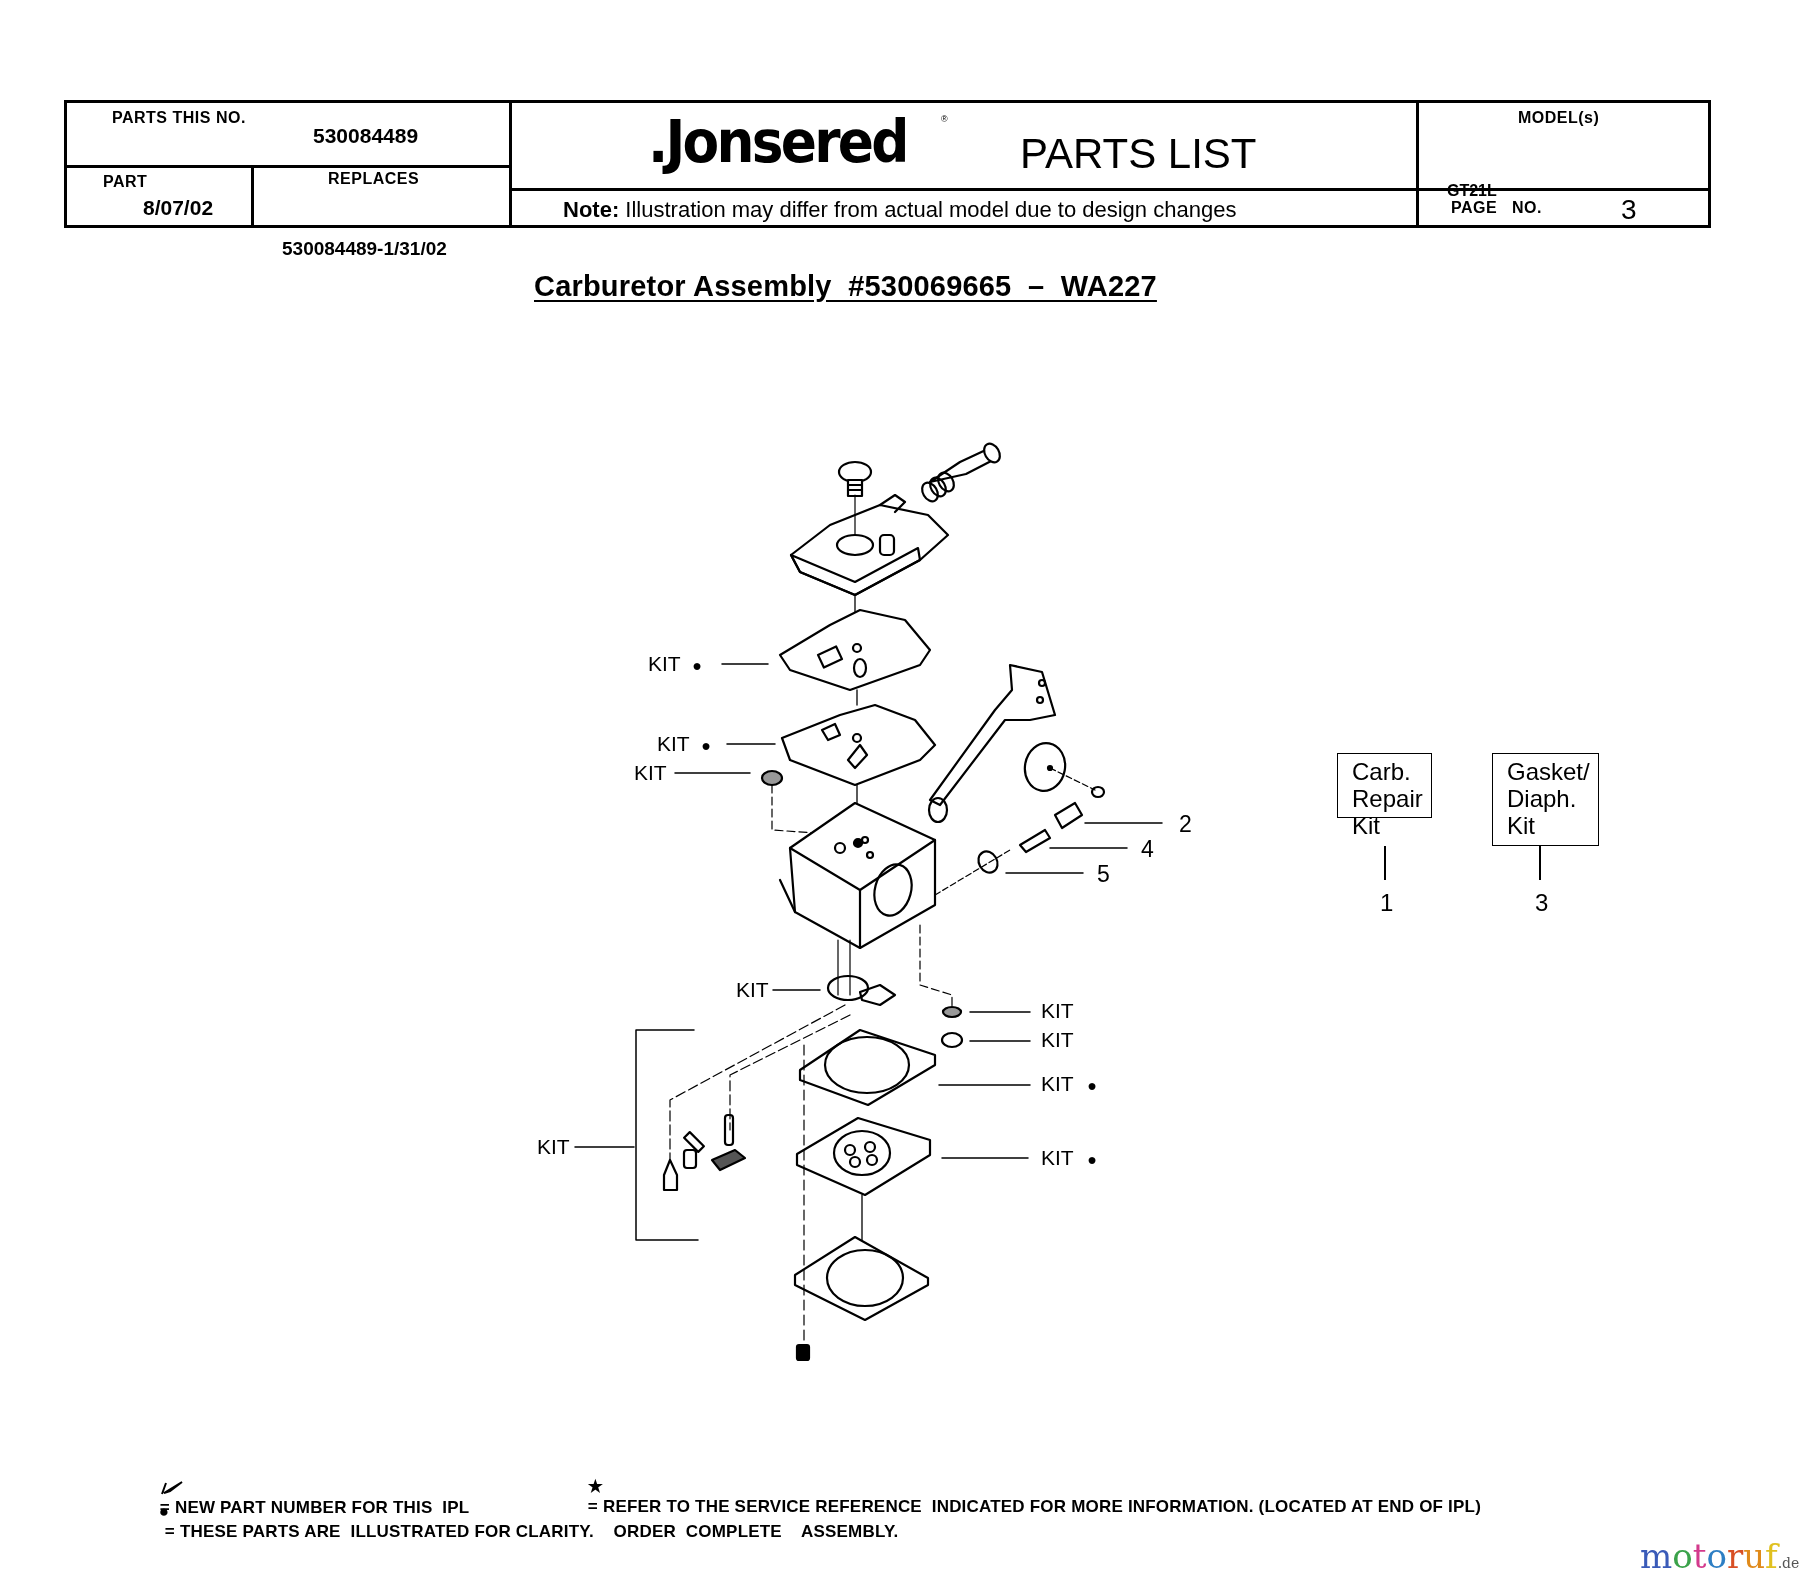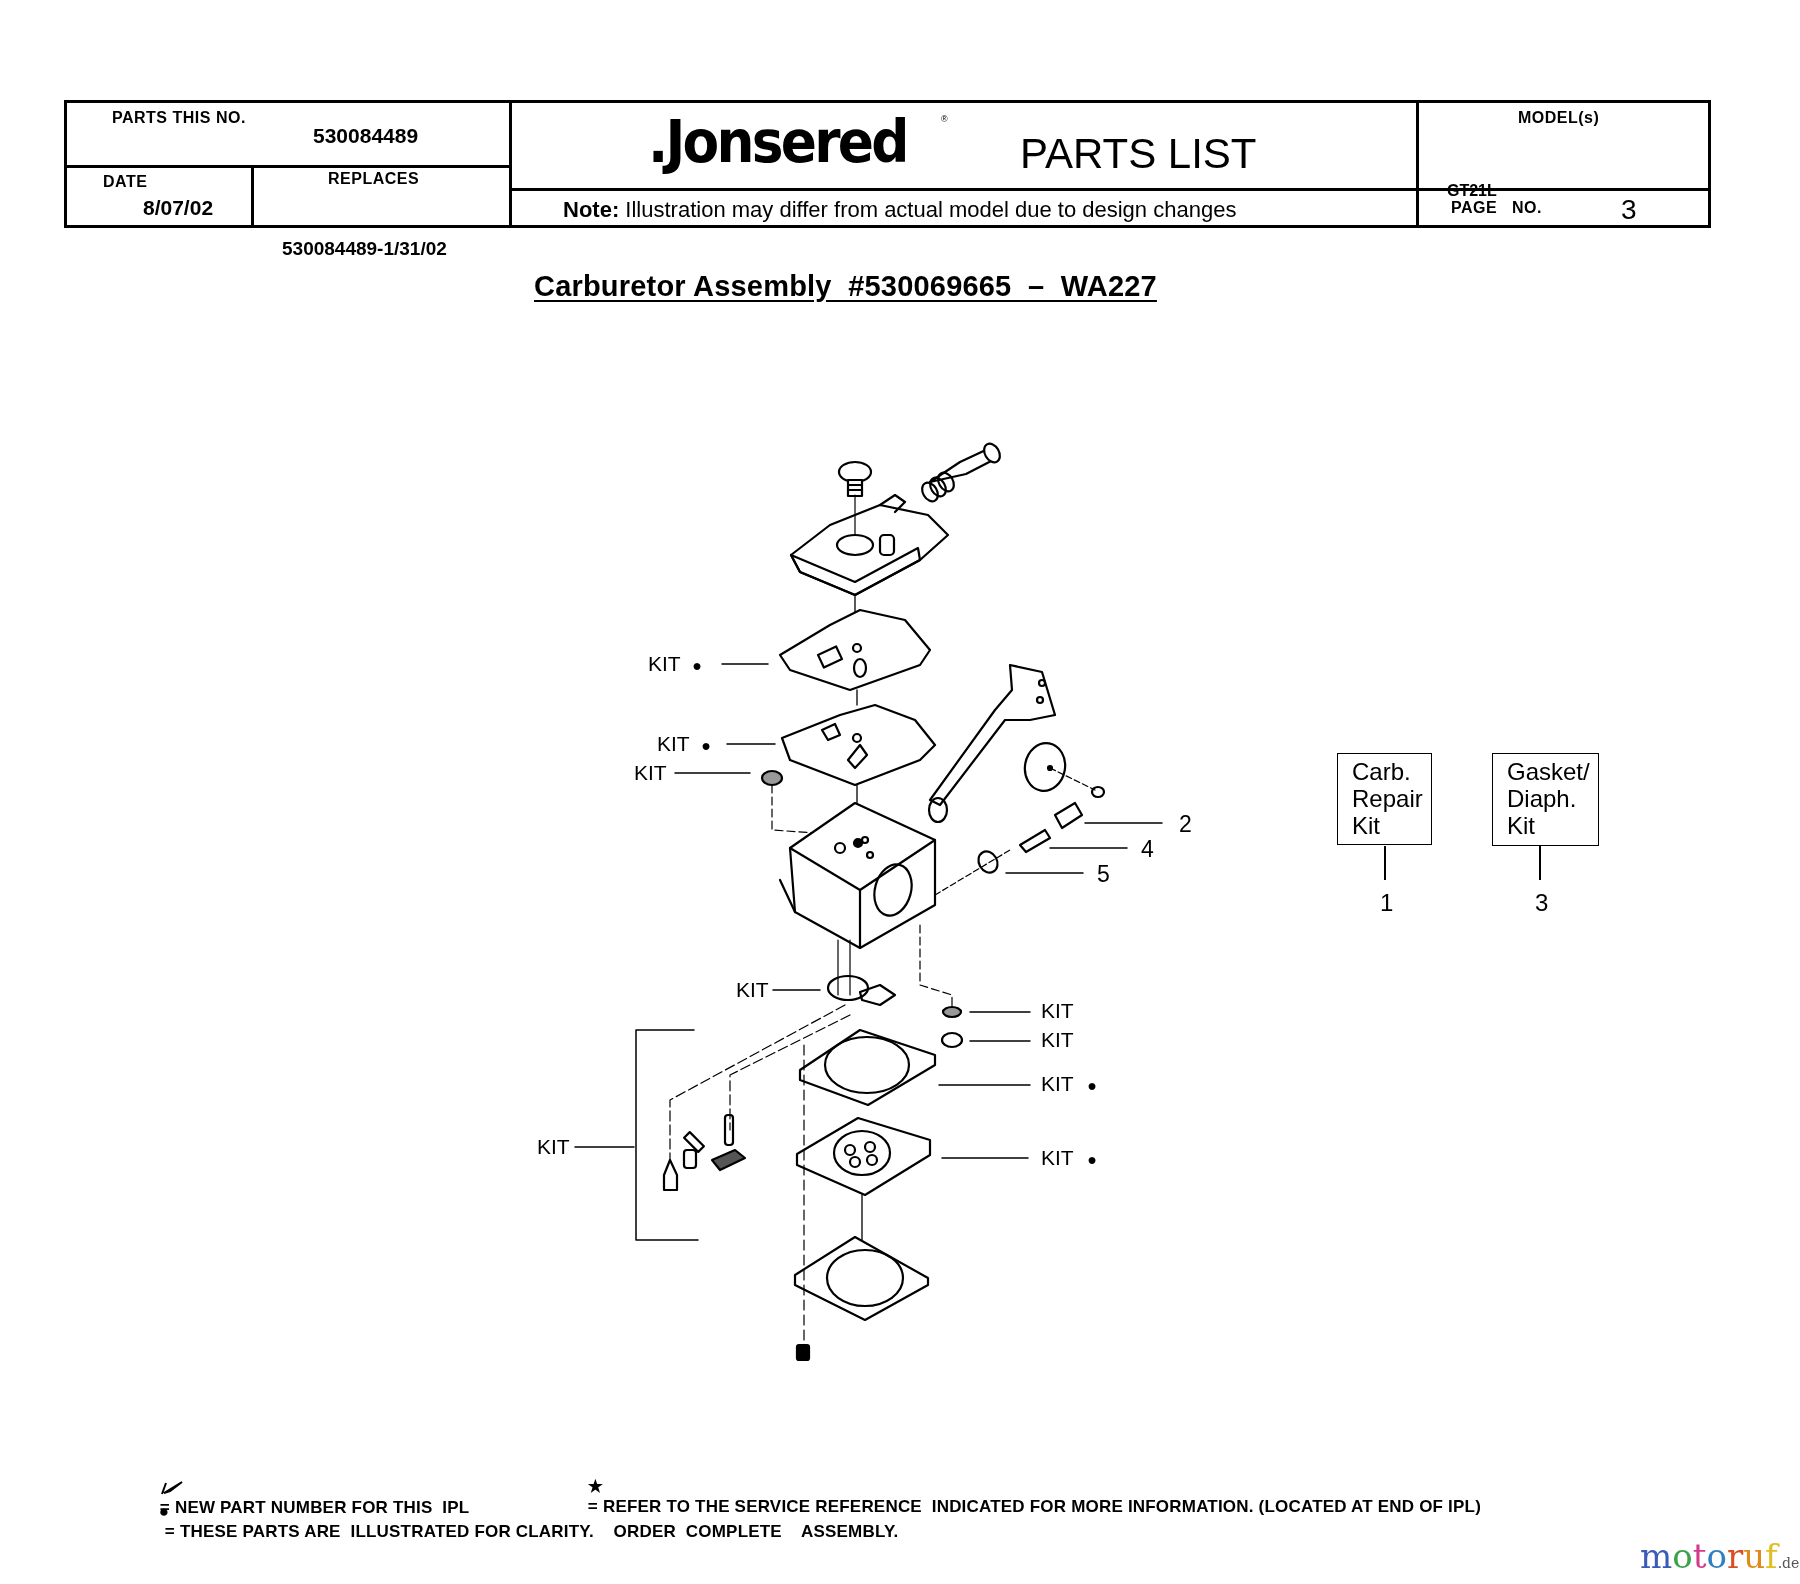--- a/index.html
+++ b/index.html
@@ -24,21 +24,21 @@
 
 <div class="frame"></div>
 <div class="vline" style="left:509px;top:100px;height:128px;"></div>
 <div class="vline" style="left:1416px;top:100px;height:128px;"></div>
 <div class="hline" style="left:64px;top:165px;width:448px;"></div>
 <div class="vline" style="left:251px;top:165px;height:63px;"></div>
 <div class="hline" style="left:509px;top:188px;width:1202px;"></div>
 
 <div class="abs lbl" style="left:112px;top:109px;">PARTS THIS NO.</div>
 <div class="abs val" style="left:313px;top:124px;">530084489</div>
-<div class="abs lbl" style="left:103px;top:173px;">DATE</div>
+<div class="abs lbl" style="left:103px;top:173px;">PART</div>
 <div class="abs val" style="left:143px;top:196px;">8/07/02</div>
 <div class="abs lbl" style="left:328px;top:170px;">REPLACES</div>
 <div class="abs" style="left:282px;top:198px;font-size:19px;font-weight:bold;margin-top:40px;">530084489-1/31/02</div>
 
 <div class="abs logo" style="left:648px;top:113px;">.Jonsered</div>
 <div class="abs" style="left:941px;top:114px;font-size:9px;">®</div>
 <div class="abs partslist" style="left:992px;top:130px;">PARTS LIST</div>
 <div class="abs note" style="left:563px;top:197px;">
   <span style="font-weight:bold;">Note:</span>
   <span>Illustration may differ from actual model due to design changes</span>
@@ -194,21 +194,21 @@
 <div class="abs callout" style="left:537px;top:1135px;">KIT</div>
 
 <div class="abs callout" style="left:1179px;top:811px;font-size:23px;">2</div>
 <div class="abs callout" style="left:1141px;top:836px;font-size:23px;">4</div>
 <div class="abs callout" style="left:1097px;top:861px;font-size:23px;">5</div>
 <div class="abs callout" style="left:1041px;top:999px;">KIT</div>
 <div class="abs callout" style="left:1041px;top:1028px;">KIT</div>
 <div class="abs callout" style="left:1041px;top:1072px;"><span>KIT</span> <span style="font-size:16px;margin-left:8px;">●</span></div>
 <div class="abs callout" style="left:1041px;top:1146px;"><span>KIT</span> <span style="font-size:16px;margin-left:8px;">●</span></div>
 
-<div class="kitbox" style="left:1337px;top:753px;width:95px;height:92px;">
+<div class="kitbox" style="left:1337px;top:753px;width:95px;height:65px;">
   <div>Carb.</div>
   <div>Repair</div>
   <div>Kit</div>
 </div>
 <div class="abs" style="left:1384px;top:846px;width:1.5px;height:34px;background:#000;"></div>
 <div class="abs" style="left:1380px;top:889px;font-size:24px;">1</div>
 
 <div class="kitbox" style="left:1492px;top:753px;width:107px;height:93px;">
   <div>Gasket/</div>
   <div>Diaph.</div>

